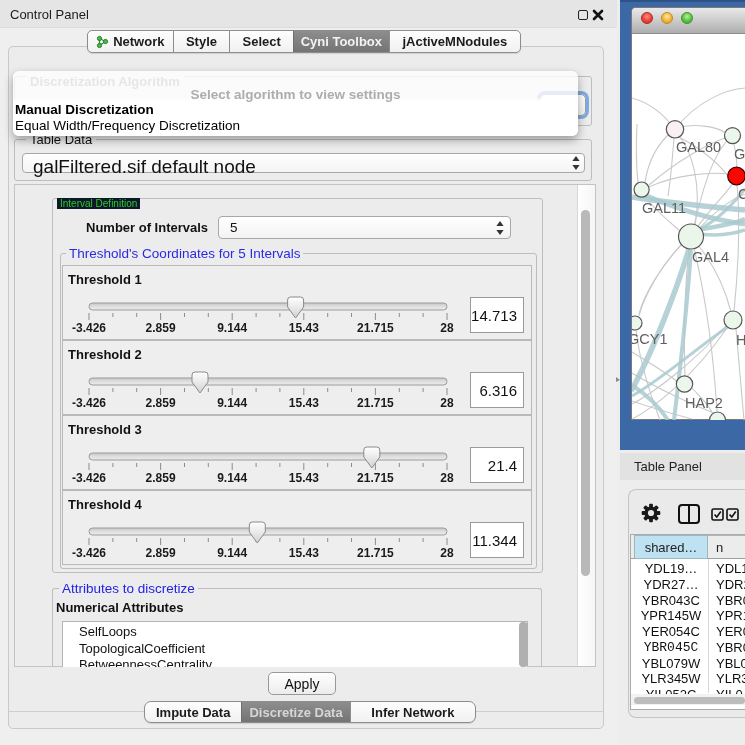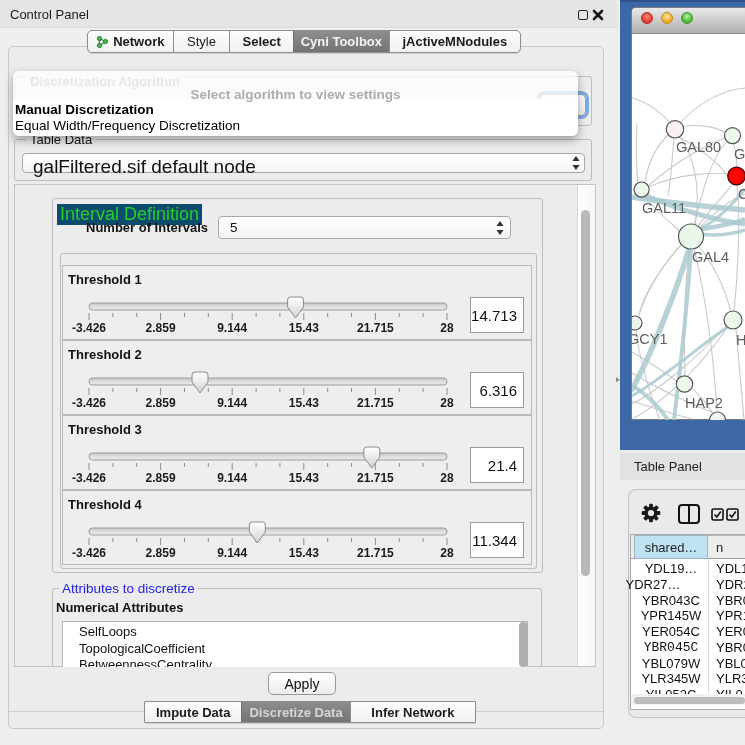--- a/index.html
+++ b/index.html
@@ -17,49 +17,50 @@
       <path d="M2 2 L10 10 M10 2 L2 10" stroke="#111" stroke-width="2.6" stroke-linecap="round"></path>
     </svg>
 <div class="abs" style="left:8px;top:46px;width:596px;height:683px;background:#ececec;border:1px solid #c9c9c9;border-radius:5px;"></div>
 <div class="abs" style="left:87px;top:30px;width:434px;height:23px;border:1px solid #8d8d8d;border-radius:5px;background:linear-gradient(#fdfdfd,#f1f1f1);box-shadow:0 1px 1px rgba(0,0,0,0.12);overflow:hidden;display:flex;">
       <div style="width:85px;height:100%;color:#1b1b1b;font-size:13px;font-weight:bold;display:flex;align-items:center;justify-content:center;white-space:nowrap;"><svg width="13" height="14" style="margin-right:4px;" viewBox="0 0 13 14">
           <path d="M3.5 3.5 L9.5 6.5 M3.5 10.5 L9.5 6.5 M3.5 3.5 L3.5 10.5" stroke="#2e8f2e" stroke-width="1.2" fill="none"></path>
           <circle cx="3.5" cy="3.5" r="2.1" fill="#4db84d" stroke="#2a7c2a"></circle>
           <circle cx="3.5" cy="10.5" r="2.1" fill="#4db84d" stroke="#2a7c2a"></circle>
           <circle cx="9.5" cy="6.5" r="2.1" fill="#4db84d" stroke="#2a7c2a"></circle>
         </svg>Network</div>
-      <div style="width:57px;height:100%;border-left:1px solid #8d8d8d;color:#1b1b1b;font-size:13px;font-weight:normal;display:flex;align-items:center;justify-content:center;white-space:nowrap;">Style</div>
+      <div style="width:57px;height:100%;border-left:1px solid #8d8d8d;color:#1b1b1b;font-size:13px;font-weight:bold;display:flex;align-items:center;justify-content:center;white-space:nowrap;">Style</div>
       <div style="width:64px;height:100%;border-left:1px solid #8d8d8d;color:#1b1b1b;font-size:13px;font-weight:bold;display:flex;align-items:center;justify-content:center;white-space:nowrap;">Select</div>
       <div style="width:96px;height:100%;background:linear-gradient(#8d8d8d,#747474);border-left:1px solid #6f6f6f;color:#f3f3f3;font-size:13px;font-weight:bold;display:flex;align-items:center;justify-content:center;white-space:nowrap;">Cyni Toolbox</div>
       <div style="width:132px;height:100%;border-left:1px solid #8d8d8d;color:#1b1b1b;font-size:13px;font-weight:bold;display:flex;align-items:center;justify-content:center;white-space:nowrap;">jActiveMNodules</div>
     </div>
 <div class="abs" style="left:14px;top:76px;width:578px;height:50px;border:1px solid #bdbdbd;border-radius:3px;"></div>
 <div class="abs" style="left:26px;top:74px;background:#ececec;padding:0 4px;font-size:13px;font-weight:bold;color:#8f8f8f;">Discretization Algorithm</div>
 <div class="abs" style="left:540px;top:94px;width:46px;height:22px;border-radius:5px;background:linear-gradient(#fff,#f0f0f0);border:1px solid #9f9f9f;box-shadow:0 0 0 3px rgba(95,155,225,0.8);"></div>
 <div class="abs" style="left:14px;top:139px;width:578px;height:42px;border:1px solid #bdbdbd;border-radius:3px;"></div>
 <div class="abs" style="left:26px;top:132px;background:#ececec;padding:0 4px;font-size:13px;color:#111;">Table Data</div>
 <div class="abs" style="left:22px;top:153px;width:563px;height:20px;background:linear-gradient(#ffffff,#f4f4f4);border:1px solid #a8a8a8;border-radius:4px;"></div>
 <div class="abs" style="left:33px;top:156px;font-size:19px;color:#111;">galFiltered.sif default node</div>
 <svg class="abs" style="left:571px;top:155px;" width="10" height="16">
       <path d="M5 1 L8.6 6 H1.4 Z" fill="#333"></path>
       <path d="M5 15 L1.4 10 H8.6 Z" fill="#333"></path>
     </svg>
 <div class="abs" style="left:14px;top:184px;width:582px;height:483px;border:1px solid #c3c3c3;background:#ececec;overflow:hidden;"></div>
 <div class="abs" style="left:577px;top:185px;width:18px;height:481px;background:linear-gradient(to right,#ffffff,#f6f6f6);border-left:1px solid #d8d8d8;"></div>
 <div class="abs" style="left:581px;top:210px;width:9px;height:366px;background:#b9b9b9;border-radius:5px;"></div>
 <div class="abs" style="left:52px;top:198px;width:491px;height:375px;border:1px solid #bdbdbd;border-radius:3px;"></div>
-<div class="abs" style="left:57px;top:204px;background:#0c4a6e;padding:0 3px;font-size:18px;color:#27ce27;">Interval Definition</div>
+<div class="abs" style="left:57px;top:198px;background:#0f172a;padding:0 3px;font-size:10px;color:#27ce27;">Interval Definition</div>
 <div class="abs" style="left:86px;top:220px;font-size:13px;font-weight:bold;color:#111;">Number of Intervals</div>
 <div class="abs" style="left:218px;top:216px;width:293px;height:23px;background:linear-gradient(#ffffff,#f3f3f3);border:1px solid #a8a8a8;border-radius:4px;"></div>
 <div class="abs" style="left:230px;top:220px;font-size:13.5px;color:#111;">5</div>
 <svg class="abs" style="left:495px;top:220px;" width="10" height="16">
       <path d="M5 1 L8.6 6 H1.4 Z" fill="#333"></path>
       <path d="M5 15 L1.4 10 H8.6 Z" fill="#333"></path>
     </svg>
 <div class="abs" style="left:60px;top:253px;width:477px;height:316px;border:1px solid #bdbdbd;border-radius:3px;"></div>
+<div class="abs" style="left:66px;top:246px;background:#ececec;padding:0 3px;font-size:13.5px;color:#2a2ae6;">Threshold's Coordinates for 5 Intervals</div>
 <div class="abs" style="left:62px;top:265px;width:470px;height:75px;border:1px solid #b9b9b9;background:#eeeeee;"></div>
     <div class="abs" style="left:68px;top:272px;font-size:13px;font-weight:bold;color:#111;">Threshold 1</div>
     <svg class="abs" style="left:62px;top:293px;" width="470" height="46" viewBox="0 0 470 46">
       <defs>
         <linearGradient id="thg" x1="0" y1="0" x2="0" y2="1">
           <stop offset="0" stop-color="#ffffff"></stop>
           <stop offset="1" stop-color="#d2d2d2"></stop>
         </linearGradient>
         <linearGradient id="trk" x1="0" y1="0" x2="0" y2="1">
           <stop offset="0" stop-color="#c7c7c7"></stop>
@@ -215,21 +216,21 @@
     <div class="abs" style="left:470px;top:522px;width:54px;height:36px;background:#fff;border:1px solid #9a9a9a;font-size:15px;color:#111;display:flex;align-items:center;justify-content:flex-end;padding-right:6px;">11.344</div>
 <div class="abs" style="left:52px;top:588px;width:490px;height:79px;border:1px solid #bdbdbd;border-top-left-radius:3px;border-top-right-radius:3px;border-bottom:none;"></div>
 <div class="abs" style="left:59px;top:581px;background:#ececec;padding:0 3px;font-size:13.5px;color:#2222e8;">Attributes to discretize</div>
 <div class="abs" style="left:56px;top:600px;font-size:13px;font-weight:bold;color:#111;">Numerical Attributes</div>
 <div class="abs" style="left:62px;top:621px;width:466px;height:46px;background:#fff;border:1px solid #b5b5b5;border-bottom:none;overflow:hidden;">
       <div style="padding:2px 0 0 16px;font-size:13px;color:#111;line-height:16.5px;">SelfLoops<br>TopologicalCoefficient<br>BetweennessCentrality</div>
     </div>
 <div class="abs" style="left:519px;top:622px;width:9px;height:45px;background:#b0b0b0;border-radius:4px;"></div>
 <div class="abs" style="left:268px;top:672px;width:68px;height:23px;background:linear-gradient(#ffffff,#ececec);border:1px solid #999;border-radius:5px;font-size:14px;color:#111;display:flex;align-items:center;justify-content:center;">Apply</div>
 <div class="abs" style="left:9px;top:711px;width:594px;height:1px;background:#cfcfcf;"></div>
-<div class="abs" style="left:144px;top:701px;width:332px;height:22px;border:1px solid #8d8d8d;border-radius:1px;background:linear-gradient(#fdfdfd,#f1f1f1);box-shadow:0 1px 1px rgba(0,0,0,0.12);overflow:hidden;display:flex;">
+<div class="abs" style="left:144px;top:701px;width:332px;height:22px;border:1px solid #8d8d8d;border-radius:7px;background:linear-gradient(#fdfdfd,#f1f1f1);box-shadow:0 1px 1px rgba(0,0,0,0.12);overflow:hidden;display:flex;">
       <div style="width:97px;height:100%;color:#1b1b1b;font-size:13px;font-weight:bold;display:flex;align-items:center;justify-content:center;white-space:nowrap;">Impute Data</div>
       <div style="width:109px;height:100%;background:linear-gradient(#8d8d8d,#747474);border-left:1px solid #6f6f6f;color:#d6d6d6;font-size:13px;font-weight:bold;display:flex;align-items:center;justify-content:center;white-space:nowrap;">Discretize Data</div>
       <div style="width:126px;height:100%;border-left:1px solid #8d8d8d;color:#1b1b1b;font-size:13px;font-weight:bold;display:flex;align-items:center;justify-content:center;white-space:nowrap;">Infer Network</div>
     </div>
 <div class="abs" style="left:13px;top:71px;width:565px;height:65px;border-radius:6px;background:linear-gradient(rgba(255,255,255,0.78) 0px, rgba(255,255,255,0.78) 26px, #ffffff 30px, #ffffff);box-shadow:0 4px 10px rgba(0,0,0,0.35);"></div>
 <div class="abs" style="left:13px;top:87px;width:565px;text-align:center;font-size:13.5px;font-weight:bold;color:#adadad;">Select algorithm to view settings</div>
 <div class="abs" style="left:15px;top:102px;font-size:13.5px;font-weight:bold;color:#000;">Manual Discretization</div>
 <div class="abs" style="left:15px;top:118px;font-size:13.5px;color:#000;">Equal Width/Frequency Discretization</div>
 <div class="abs" style="left:620px;top:0;width:125px;height:450px;background:#3c68a6;border-top:2px solid #2d5288;"></div>
 <div class="abs" style="left:631px;top:7px;width:114px;height:413px;background:#fff;border:1px solid #7a7a7a;border-right:none;border-radius:5px 0 0 0;overflow:hidden;">
@@ -331,21 +332,21 @@
         <rect x="1" y="1" width="11" height="11" rx="1.5" fill="none" stroke="#111" stroke-width="1.6"></rect>
         <path d="M3.5 6.5 L5.8 9 L9.8 3.6" stroke="#111" stroke-width="1.6" fill="none"></path>
       </svg></div>
 <div class="abs" style="left:630px;top:534px;width:115px;height:176px;background:#fff;border:1px solid #ababab;border-right:none;overflow:hidden;"></div>
 <div class="abs" style="left:634px;top:535px;width:74px;height:24px;background:#bfe2f2;border:1px solid #9eb6c2;font-size:13px;color:#222;display:flex;align-items:center;justify-content:center;">shared…</div>
 <div class="abs" style="left:708px;top:535px;width:37px;height:24px;background:#ececec;border-top:1px solid #b5b5b5;border-bottom:1px solid #9e9e9e;font-size:13px;color:#222;display:flex;align-items:center;padding-left:8px;">n</div>
 <div class="abs" style="left:631px;top:535px;width:3px;height:24px;background:#ececec;border-bottom:1px solid #9e9e9e;"></div>
 <div class="abs" style="left:708px;top:559px;width:1px;height:134px;background:#d8d8d8;"></div>
 <div class="abs" style="left:634px;top:560.7px;width:74px;height:15.8px;font-size:13px;color:#111;display:flex;align-items:center;justify-content:center;overflow:hidden;">YDL19…</div>
 <div class="abs" style="left:716px;top:560.7px;width:30px;height:15.8px;font-size:13px;color:#111;display:flex;align-items:center;overflow:hidden;">YDL1</div>
-<div class="abs" style="left:616px;top:576.5px;width:74px;height:15.8px;font-size:13px;color:#111;display:flex;align-items:center;justify-content:center;overflow:hidden;">YDR27…</div>
+<div class="abs" style="left:634px;top:576.5px;width:74px;height:15.8px;font-size:13px;color:#111;display:flex;align-items:center;justify-content:center;overflow:hidden;">YDR27…</div>
 <div class="abs" style="left:716px;top:576.5px;width:30px;height:15.8px;font-size:13px;color:#111;display:flex;align-items:center;overflow:hidden;">YDR2</div>
 <div class="abs" style="left:634px;top:592.2px;width:74px;height:15.8px;font-size:13px;color:#111;display:flex;align-items:center;justify-content:center;overflow:hidden;">YBR043C</div>
 <div class="abs" style="left:716px;top:592.2px;width:30px;height:15.8px;font-size:13px;color:#111;display:flex;align-items:center;overflow:hidden;">YBR0</div>
 <div class="abs" style="left:634px;top:608.0px;width:74px;height:15.8px;font-size:13px;color:#111;display:flex;align-items:center;justify-content:center;overflow:hidden;">YPR145W</div>
 <div class="abs" style="left:716px;top:608.0px;width:30px;height:15.8px;font-size:13px;color:#111;display:flex;align-items:center;overflow:hidden;">YPR1</div>
 <div class="abs" style="left:634px;top:623.8px;width:74px;height:15.8px;font-size:13px;color:#111;display:flex;align-items:center;justify-content:center;overflow:hidden;text-align:center;">YER054C</div>
 <div class="abs" style="left:716px;top:623.8px;width:30px;height:15.8px;font-size:13px;color:#111;display:flex;align-items:center;overflow:hidden;">YER0</div>
 <div class="abs" style="left:634px;top:639.5px;width:74px;height:15.8px;font-size:13px;color:#111;display:flex;align-items:center;justify-content:center;overflow:hidden;font-family:Liberation Mono, monospace;">YBR045C</div>
 <div class="abs" style="left:716px;top:639.5px;width:30px;height:15.8px;font-size:13px;color:#111;display:flex;align-items:center;overflow:hidden;">YBR0</div>
 <div class="abs" style="left:634px;top:655.3px;width:74px;height:15.8px;font-size:13px;color:#111;display:flex;align-items:center;justify-content:center;overflow:hidden;">YBL079W</div>

